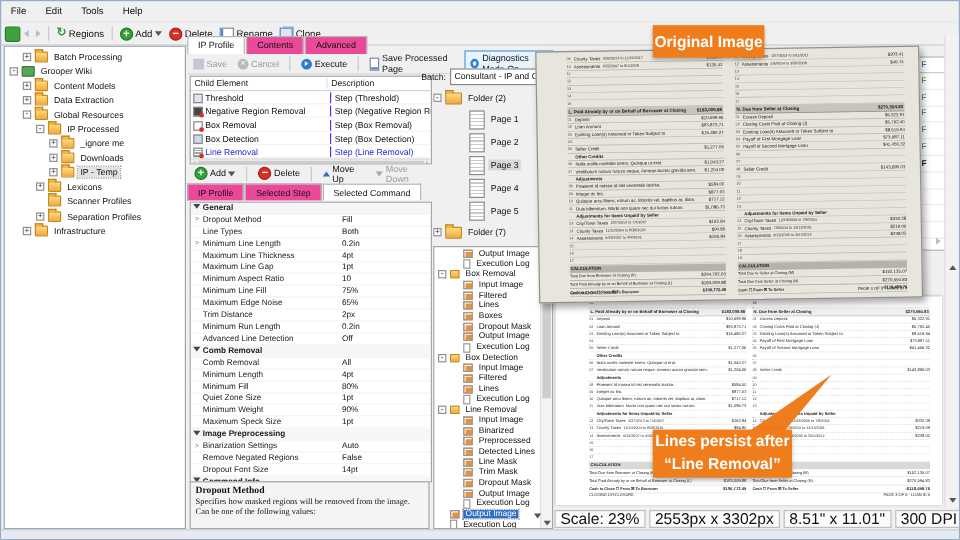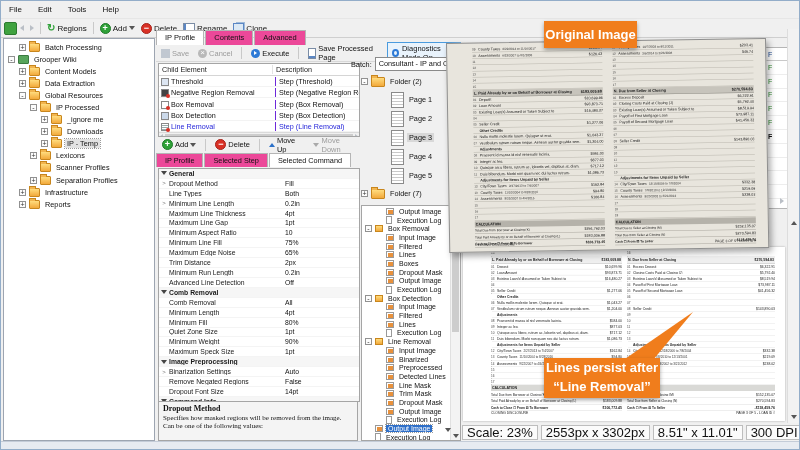--- a/index.html
+++ b/index.html
@@ -305,25 +305,20 @@
         <span class="ticon"></span>
         <span class="tlabel">Separation Profiles</span>
       </div>
 
       <div class="trow lvl1">
         <span class="exp">+</span>
         <span class="ticon"></span>
         <span class="tlabel">Infrastructure</span>
       </div>
 
-      <div class="trow lvl1">
-        <span class="exp">+</span>
-        <span class="ticon"></span>
-        <span class="tlabel">Reports</span>
-      </div>
     </div>
 
   <div class="tabsbar">
     <span class="tab active">IP Profile</span>
     <span class="tab">Contents</span>
     <span class="tab">Advanced</span>
   </div>
 
   <div class="ptoolbar">
     <span class="tbtn dis">

